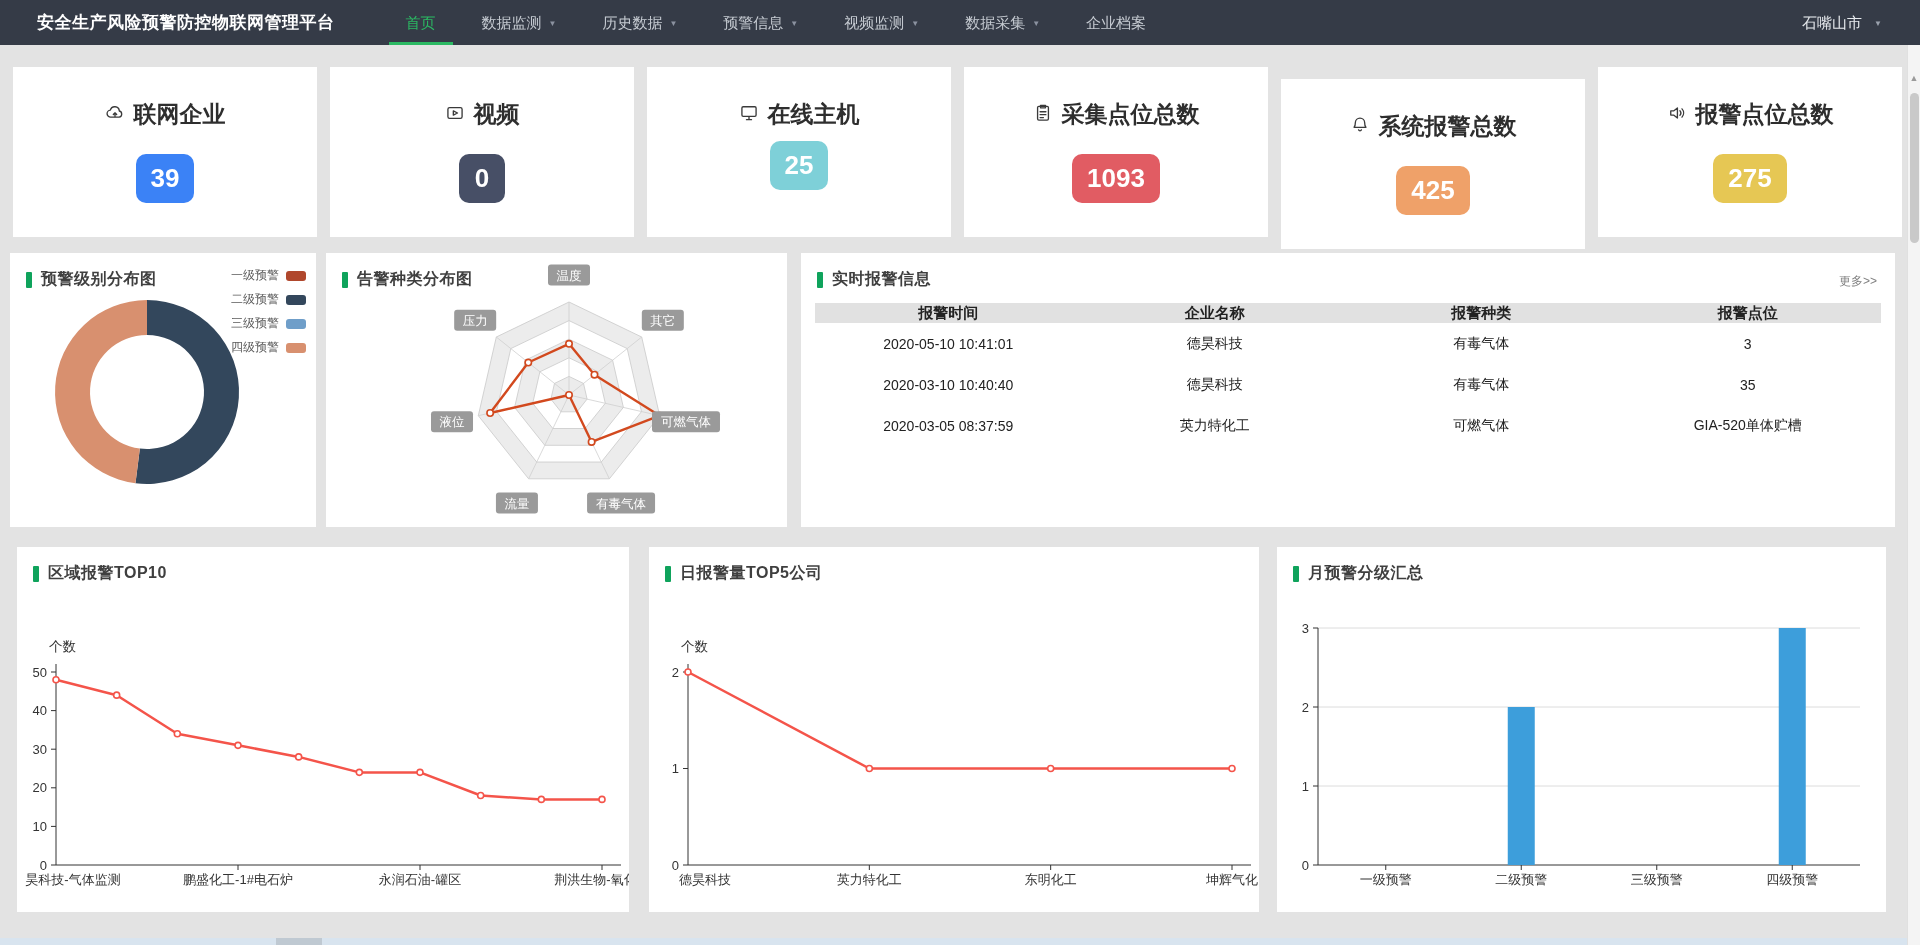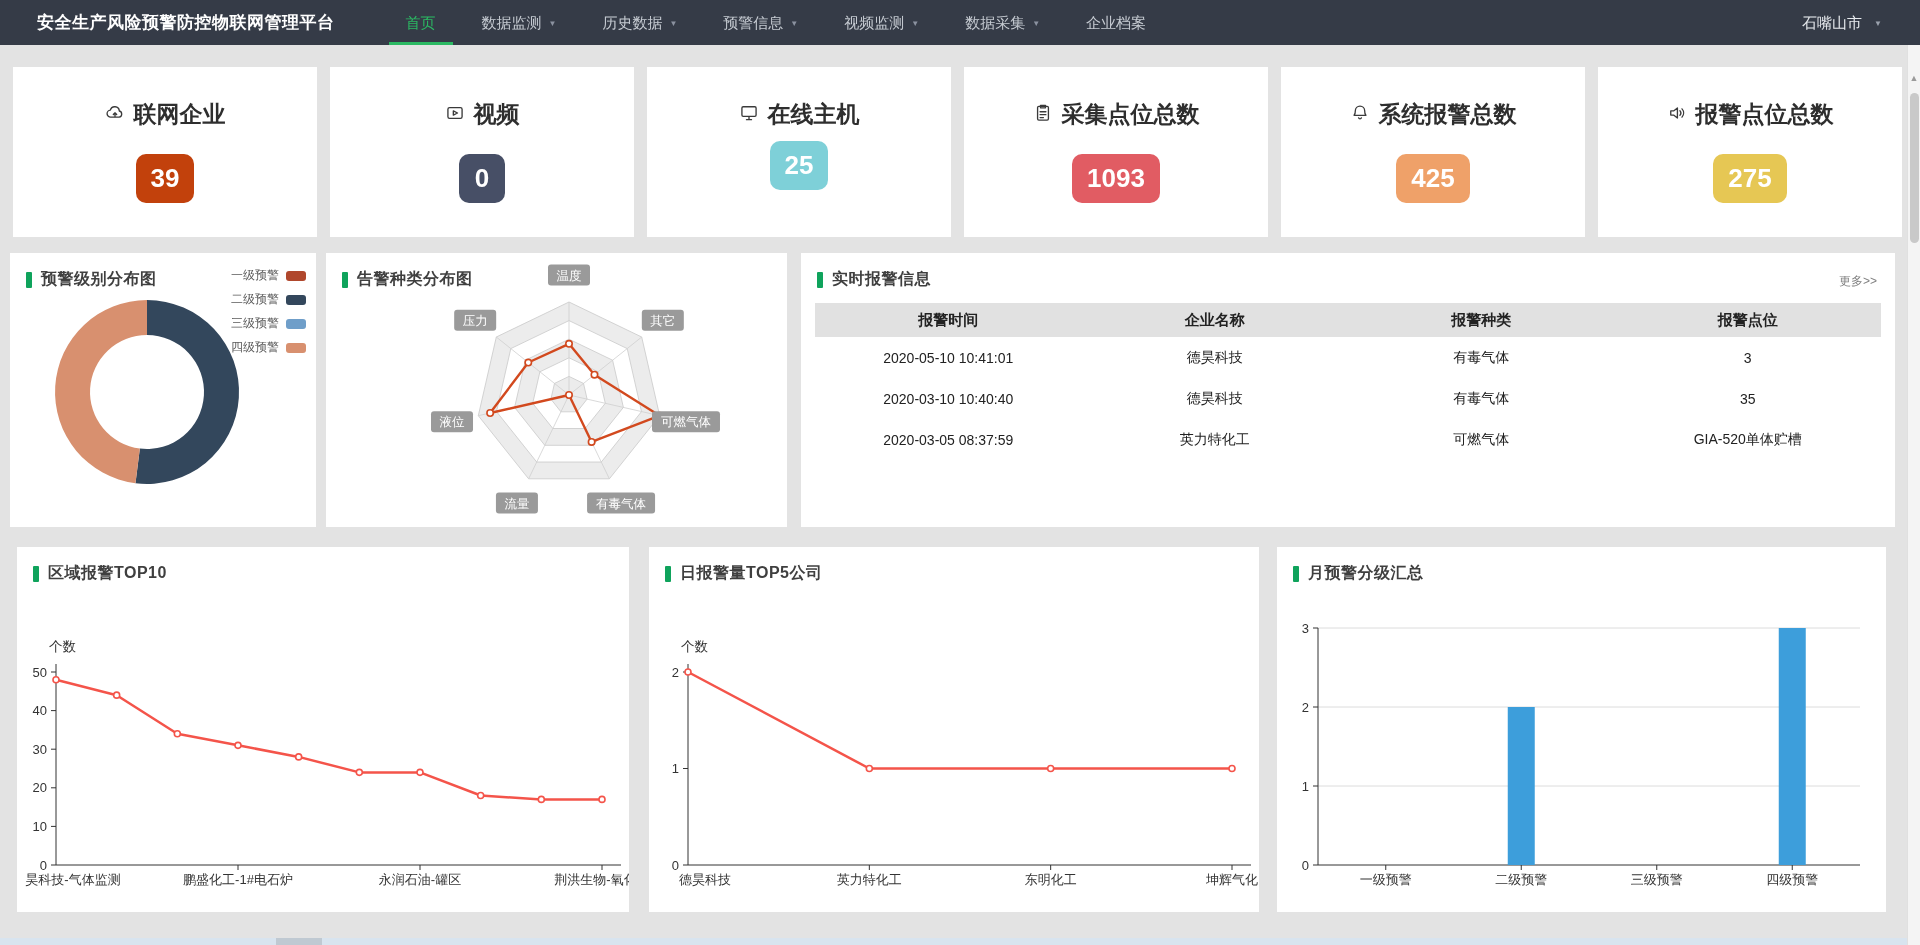--- a/index.html
+++ b/index.html
@@ -32,21 +32,21 @@
 
   
   .legend { position:absolute; right:10px; top:14px; display:flex; flex-direction:column; gap:7px; }
   .legend-item { display:flex; align-items:center; justify-content:flex-end; gap:7px; }
   .legend-label { font-size:12px; color:#5a5a5a; }
   .legend-swatch { width:20px; height:10px; border-radius:3px; }
 
   
   .more-link { position:absolute; right:18px; top:20px; font-size:12px; color:#808080; cursor:pointer; }
   .alarm-table { position:absolute; left:14px; right:14px; top:50px; border-collapse:collapse; width:calc(100% - 28px); }
-  .alarm-table th { background:#e1e1e1; height:34px; font-size:15px; font-weight:bold; color:#222; text-align:center; }
+  .alarm-table th { background:#e1e1e1; height:20px; font-size:15px; font-weight:bold; color:#222; text-align:center; }
   .alarm-table td { height:41px; font-size:14px; color:#222; text-align:center; background:#fff; }
 
   svg.chart { position:absolute; left:0; top:0; }
 
   
   .footer-strip { position:absolute; left:0; top:938px; width:1920px; height:7px; background:#d8e4ef; }
   .footer-tab { position:absolute; left:276px; top:938px; width:46px; height:7px; background:#bfc9d2; }
   .scrollbar { position:absolute; right:0; top:45px; width:13px; height:900px; background:#f4f4f4; border-left:1px solid #e0e0e0; }
   .scrollbar .arrow { display:block; text-align:center; color:#9a9a9a; font-size:9px; margin-top:28px; }
   .scrollbar .thumb { position:absolute; left:2px; top:48px; width:9px; height:150px; background:#c9c9c9; border-radius:5px; }
@@ -73,21 +73,21 @@
 
 <div id="statsRow">
     <div class="stat-card" style="left: 13px;">
       <div class="stat-head">
         <span><svg viewBox="0 0 24 24" width="20" height="20" fill="none" stroke="#3a3a3a" stroke-width="1.6" stroke-linecap="round" stroke-linejoin="round">
             <path d="M7 17a4.2 4.2 0 0 1-.6-8.4 5.5 5.5 0 0 1 10.8 1A3.8 3.8 0 0 1 17 17z"></path>
             <path d="M12 16.2v-4.4M12 11.8l-2 2M12 11.8l2 2"></path>
           </svg></span>
         <span class="stat-label">联网企业</span>
       </div>
-      <div class="stat-badge" style="background: #c2410c;">39</div>
+      <div class="stat-badge" style="background: #3b82f6;">39</div>
     </div>
     <div class="stat-card" style="left: 330px;">
       <div class="stat-head">
         <span><svg viewBox="0 0 24 24" width="20" height="20" fill="none" stroke="#3a3a3a" stroke-width="1.6" stroke-linecap="round" stroke-linejoin="round">
             <rect x="3.5" y="5.5" width="17" height="13" rx="2"></rect>
             <path d="M10 9.5l5 2.5-5 2.5z"></path>
           </svg></span>
         <span class="stat-label">视频</span>
       </div>
       <div class="stat-badge" style="background: rgb(71, 79, 102);">0</div>
@@ -106,21 +106,21 @@
       <div class="stat-head">
         <span><svg viewBox="0 0 24 24" width="20" height="20" fill="none" stroke="#3a3a3a" stroke-width="1.6" stroke-linecap="round" stroke-linejoin="round">
             <rect x="5.5" y="4" width="13" height="16.5" rx="1.5"></rect>
             <path d="M9 2.8h6v3H9z"></path>
             <path d="M8.5 10.5h7M8.5 14h7M8.5 17.5h4"></path>
           </svg></span>
         <span class="stat-label">采集点位总数</span>
       </div>
       <div class="stat-badge" style="background: rgb(225, 92, 99);">1093</div>
     </div>
-    <div class="stat-card" style="left: 1281px;">
+    <div class="stat-card" style="left: 1281px; margin-top: 12px;">
       <div class="stat-head">
         <span><svg viewBox="0 0 24 24" width="20" height="20" fill="none" stroke="#3a3a3a" stroke-width="1.6" stroke-linecap="round" stroke-linejoin="round">
             <path d="M12 3.8a5.6 5.6 0 0 1 5.6 5.6c0 3.2.7 4.6 1.5 5.4H4.9c.8-.8 1.5-2.2 1.5-5.4A5.6 5.6 0 0 1 12 3.8z"></path>
             <path d="M10.3 17.8a1.8 1.8 0 0 0 3.4 0"></path>
           </svg></span>
         <span class="stat-label">系统报警总数</span>
       </div>
       <div class="stat-badge" style="background: rgb(239, 161, 105);">425</div>
     </div>
     <div class="stat-card" style="left: 1598px;">

